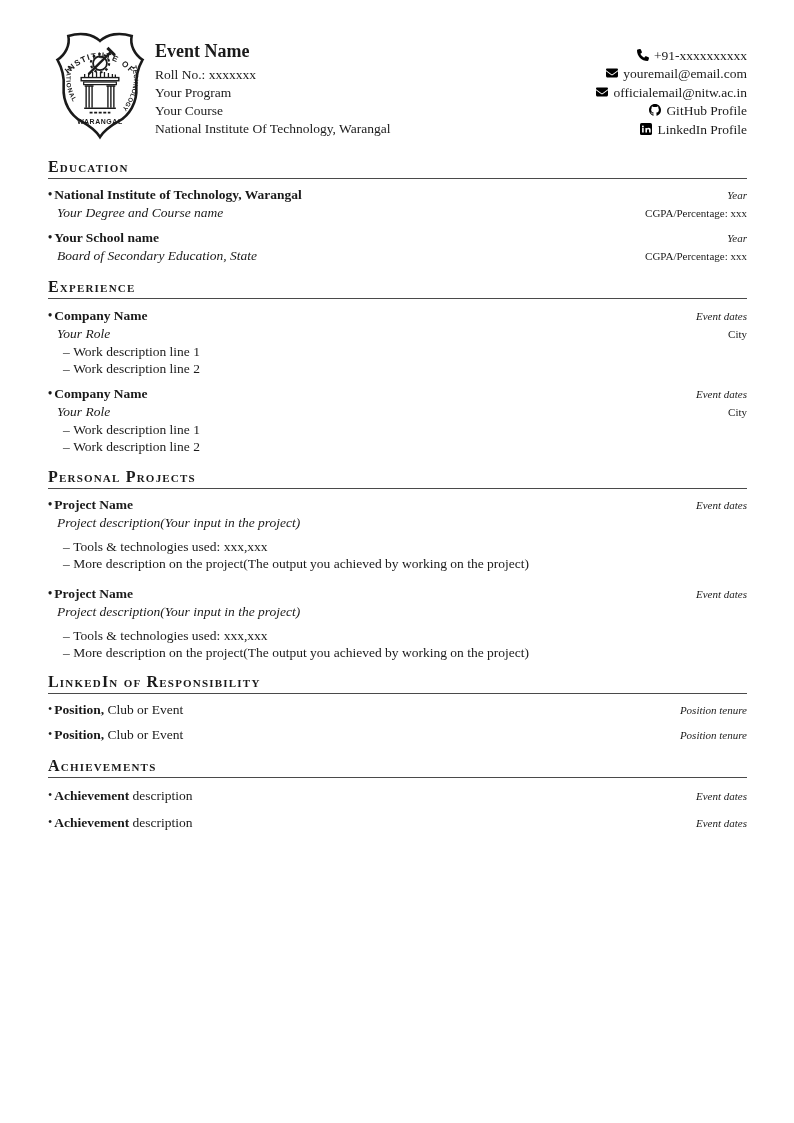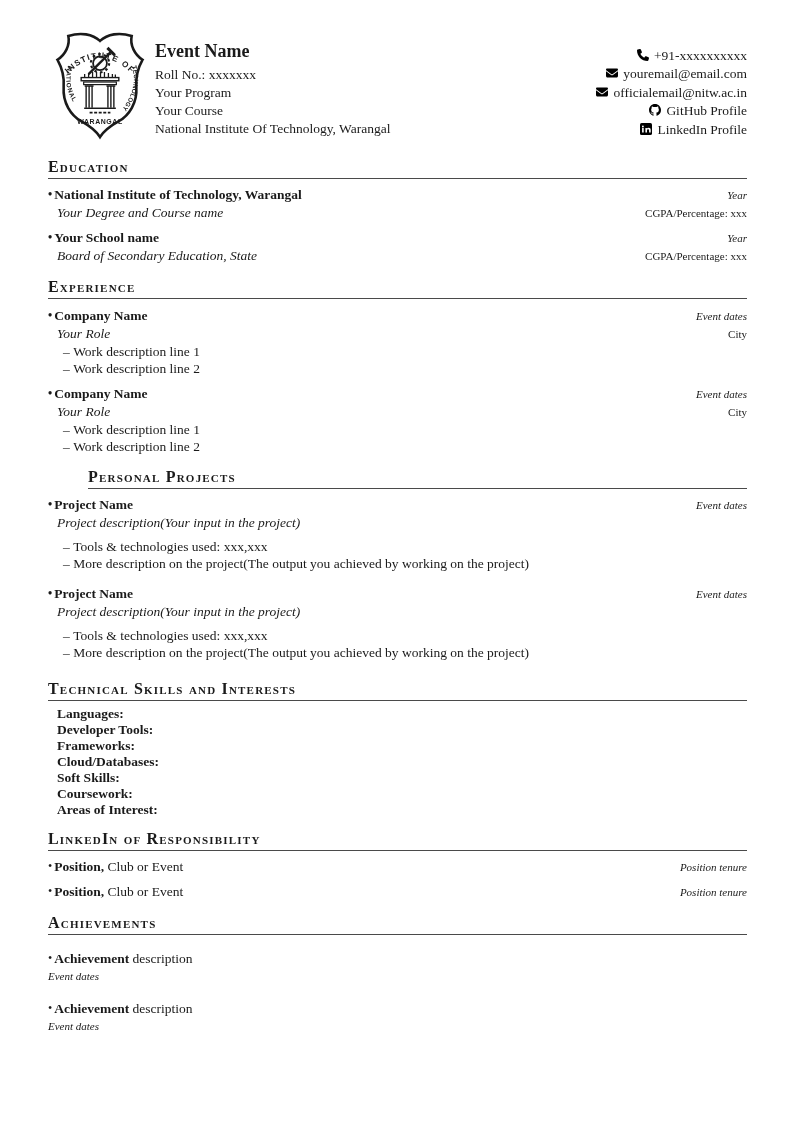--- a/index.html
+++ b/index.html
@@ -38,34 +38,34 @@
   .dash { padding-left:15px; line-height:16.5px; }
   .dash::before { content:"\2013\00a0"; }
 
   #sec-education .section-title { margin-top:16px; }
   .edu-item { margin-top:7px; }
 
   #sec-experience .section-title { margin-top:13px; }
   .xp-item { margin-top:8px; }
   .xp-item .dash { line-height:17px; }
 
-  #sec-projects .section-title { margin-top:13px;margin-left:40px; }
+  #sec-projects .section-title { margin-top:13px; }
   .pj-item { margin-top:7px; }
   .pj-item + .pj-item { margin-top:13px; }
   .pj-points { margin-top:7px; }
 
   #sec-skills .section-title { margin-top:19px; }
   .skill-list { margin-top:5px; padding-left:9px; }
   .skill-line { font-weight:bold; line-height:16px; }
 
   #sec-positions .section-title { margin-top:12px; }
   .pos-row { margin-top:7px; line-height:17px; }
 
   #sec-achievements .section-title { margin-top:13px; }
-  .ach-row { margin-top:15px; line-height:17px;flex-direction:column; }
+  .ach-row { margin-top:9px; line-height:17px; }
 </style>
 </head>
 <body>
 
 <div class="page">
 
   <div class="header">
 
     <svg class="logo" viewBox="0 0 105 114" fill="none">
       <path d="M52.5 12.5 C45 5.5 33 3.5 20.5 7.5 C22.5 16.5 17.5 26.5 9.5 31.5 C14.5 40.5 16.5 50 15.8 59 C14.8 75 23 87.5 33.5 93.5 C41.5 98 48 102.5 52.5 109.5 C57 102.5 63.5 98 71.5 93.5 C82 87.5 90.2 75 89.2 59 C88.5 50 90.5 40.5 95.5 31.5 C87.5 26.5 82.5 16.5 84.5 7.5 C72 3.5 60 5.5 52.5 12.5 Z" stroke-width="2.6"></path>
@@ -214,32 +214,20 @@
       <div class="row">
         <div class="it sub">Project description(Your input in the project)</div>
       </div>
       <div class="pj-points">
         <div class="dash">Tools &amp; technologies used: xxx,xxx</div>
         <div class="dash">More description on the project(The output you achieved by working on the project)</div>
       </div>
     </div>
   </div>
 
-  <div id="sec-skills">
-    <div class="section-title">Technical Skills and Interests</div>
-    <div class="skill-list">
-      <div class="skill-line">Languages:</div>
-      <div class="skill-line">Developer Tools:</div>
-      <div class="skill-line">Frameworks:</div>
-      <div class="skill-line">Cloud/Databases:</div>
-      <div class="skill-line">Soft Skills:</div>
-      <div class="skill-line">Coursework:</div>
-      <div class="skill-line">Areas of Interest:</div>
-    </div>
-  </div>
 
   <div id="sec-positions">
     <div class="section-title">LinkedIn of Responsibility</div>
     <div class="row pos-row">
       <div class="bl"><strong>Position,</strong> <span>Club or Event</span></div>
       <div class="rcol it">Position tenure</div>
     </div>
     <div class="row pos-row">
       <div class="bl"><strong>Position,</strong> <span>Club or Event</span></div>
       <div class="rcol it">Position tenure</div>

